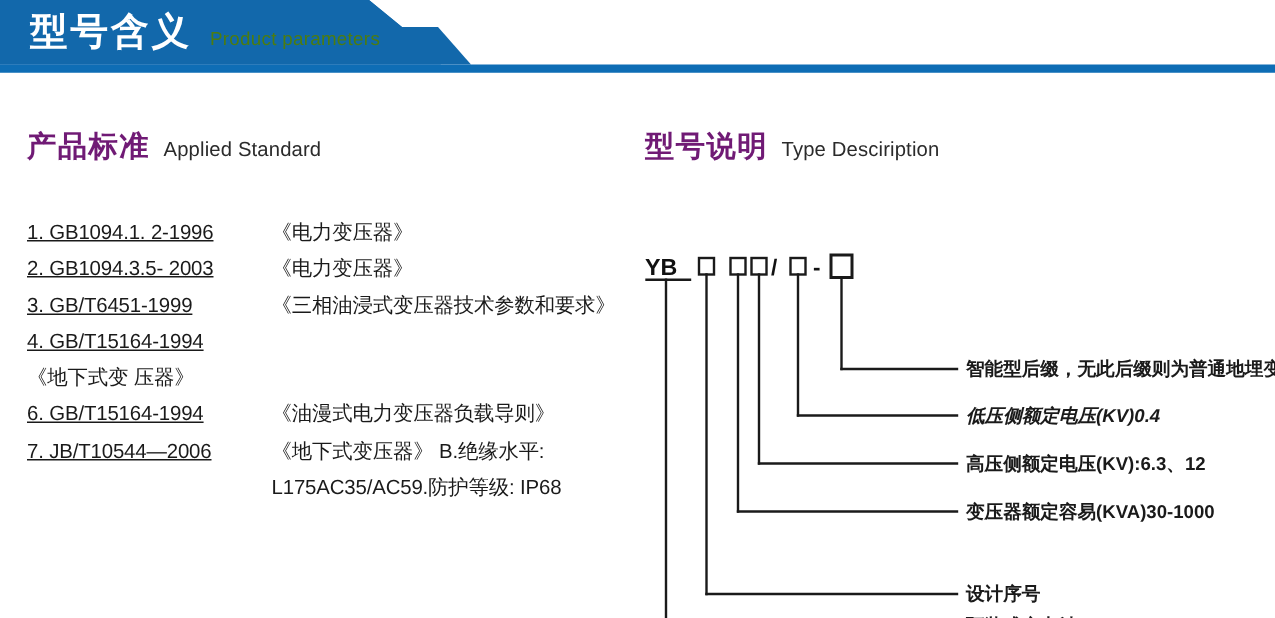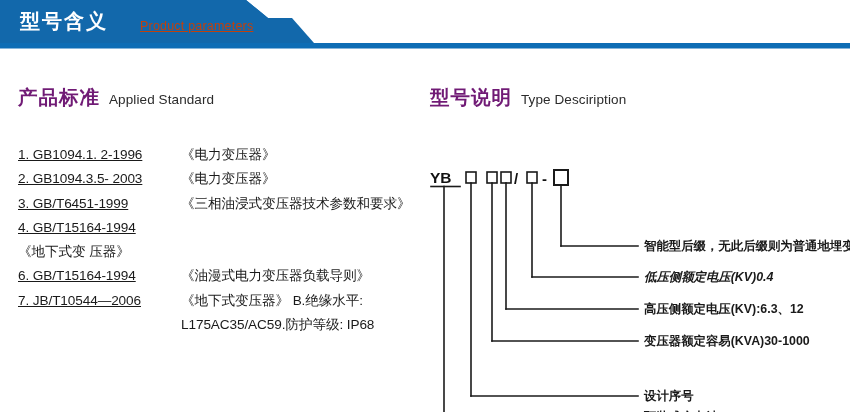--- a/index.html
+++ b/index.html
@@ -10,29 +10,28 @@
     color:#231f20;
     overflow:hidden;
     position:relative;
   }
 
   
   .banner{position:absolute;left:0;top:0;width:850px;height:50px;}
   .banner svg{display:block;}
   .banner-cn{
     position:absolute;left:20px;top:6px;
-    font-size:20px;font-weight:bold;color:#ffffff;
+    font-size:25px;font-weight:bold;color:#ffffff;
     letter-spacing:2px;line-height:30px;
     font-family:"Liberation Sans","DejaVu Sans",sans-serif;
   }
   .banner-en{
     position:absolute;left:140px;top:19px;
-    font-size:12.5px;color:#c2410c;font-weight:400;
+    font-size:12.5px;color:#4d7c0f;font-weight:400;
     letter-spacing:.2px;
-    text-decoration:underline;
   }
 
   
   .col-left{position:absolute;left:0;top:58px;width:430px;height:354px;}
   .col-right{position:absolute;left:430px;top:58px;width:420px;height:354px;}
 
   .sec-head{position:absolute;left:18px;top:26px;white-space:nowrap;}
   .col-right .sec-head{left:0px;}
   .sec-head .cn{
     font-size:19.5px;font-weight:bold;color:#701a75;

